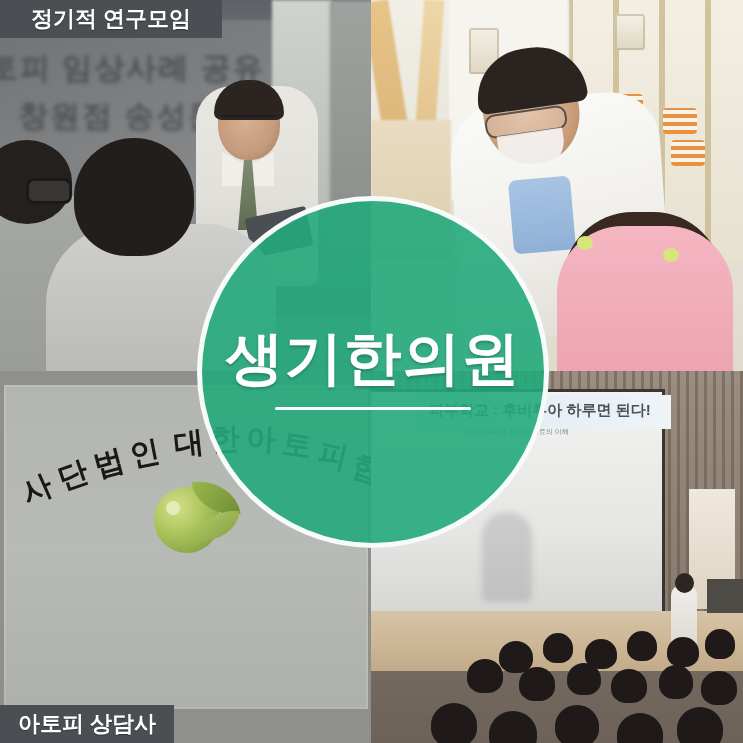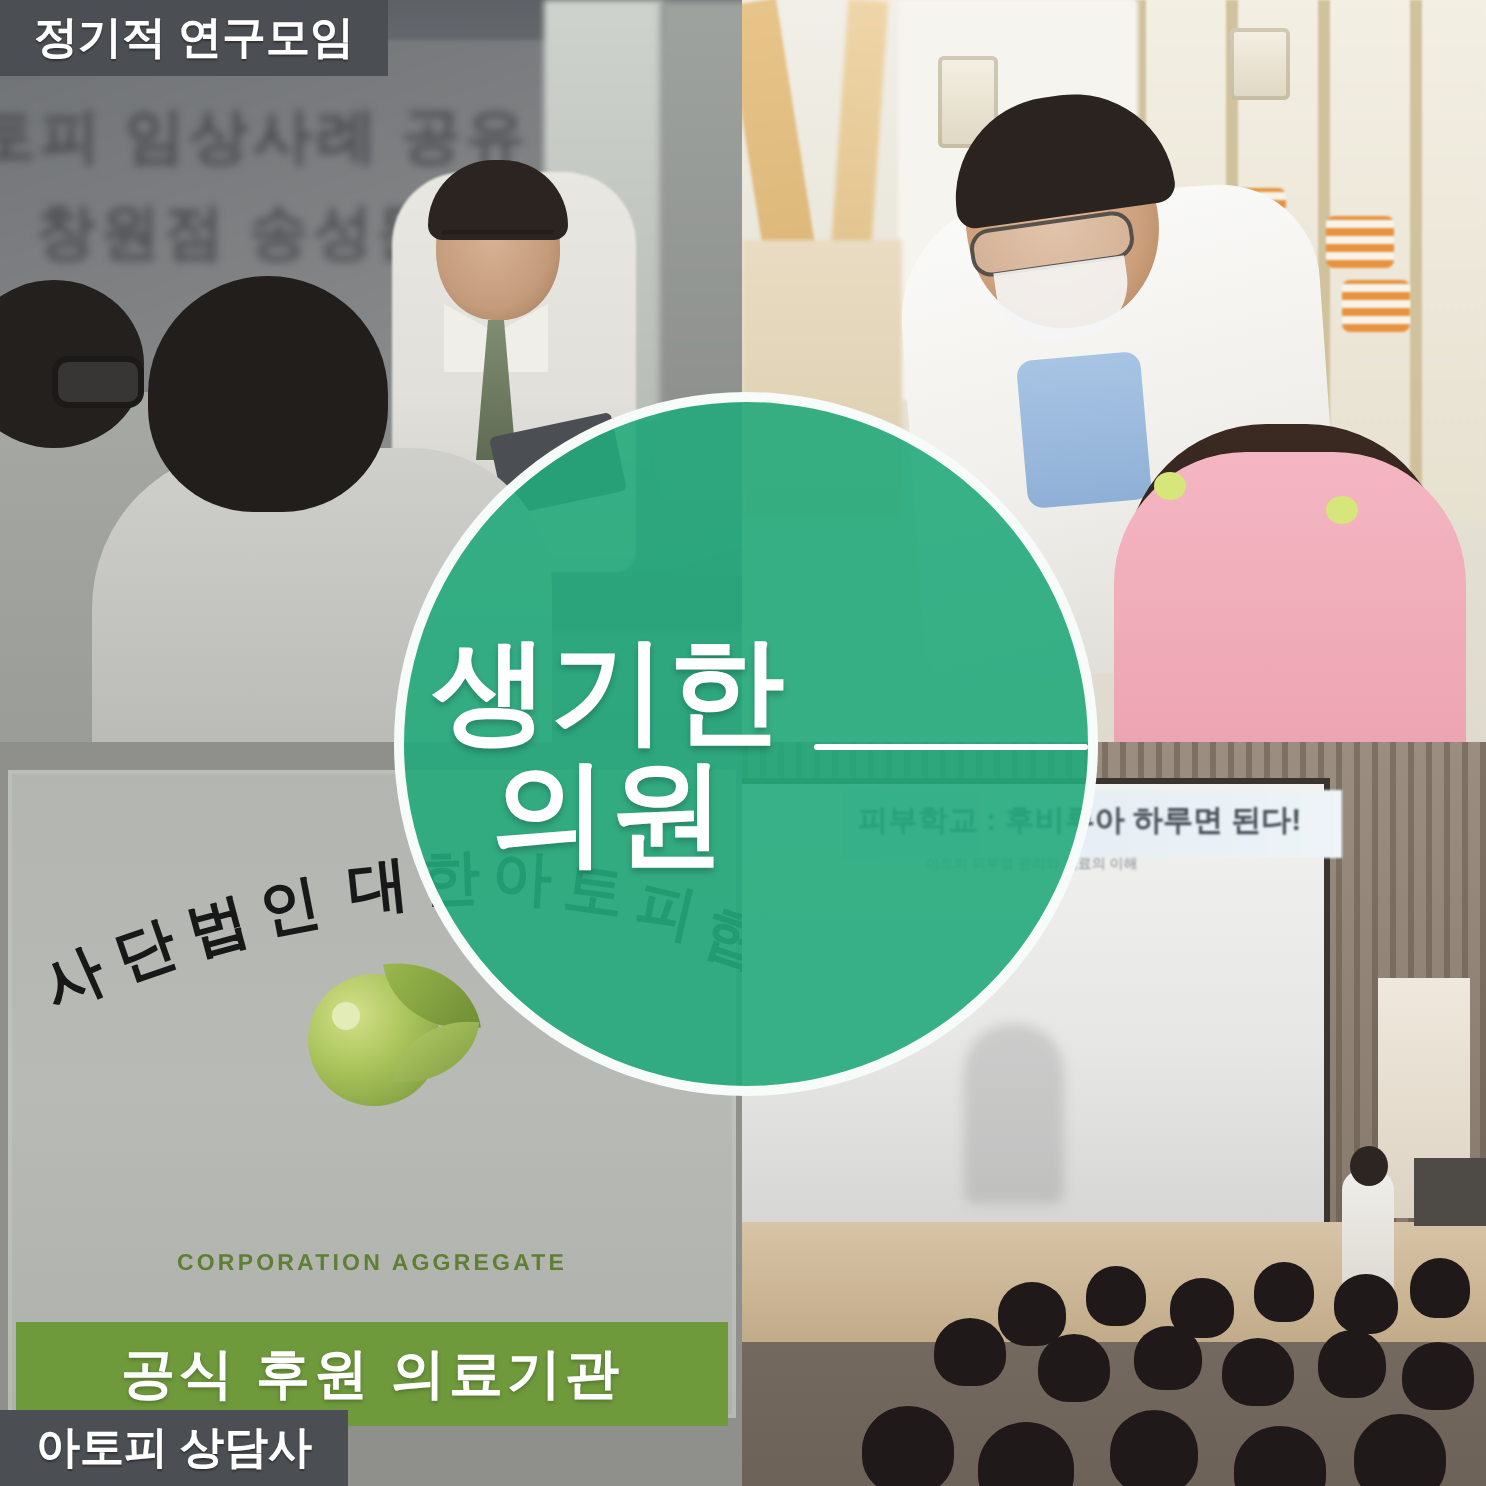--- a/index.html
+++ b/index.html
@@ -357,21 +357,21 @@
   
   #center-circle {
     position: absolute;
     left: 197px; top: 196px;
     width: 352px; height: 352px;
     border-radius: 50%;
     background: rgba(36,170,124,0.90);
     border: 5px solid rgba(255,255,255,0.96);
     box-sizing: border-box;
     display: flex;
-    flex-direction: row;
+    flex-direction: column;
     align-items: center;
     justify-content: center;
     text-align: center;
   }
   #circle-title {
     color: #ffffff;
     font-size: 58px;
     font-weight: 700;
     letter-spacing: 1px;
     line-height: 1.05;
@@ -403,21 +403,21 @@
     font-size: 22px;
     font-weight: 700;
     letter-spacing: 0px;
     display: flex;
     align-items: center;
     justify-content: center;
     height: 38px;
     white-space: nowrap;
     text-shadow: 0 1px 1px rgba(0,0,0,.35);
   }
-  #label-top-left     { left: 0;   top: 0;      width: 194px; }
+  #label-top-left     { left: 0;   top: 0;      width: 222px; }
   #label-top-right    { right: 0;  top: 0;      width: 213px; background: rgba(72,75,79,.88); }
   #label-bottom-left  { left: 0;   bottom: 0;   width: 174px; }
   #label-bottom-right { right: 0;  bottom: 0;   width: 203px; background: rgba(66,69,73,.86); }
 </style>
 </head>
 <body>
 
 <div id="collage">
 
   <div class="quad q-tl">
@@ -490,26 +490,22 @@
         </div>
 
         <div class="bl-logo">
           <div class="bl-ball"></div>
           <div class="bl-dot"></div>
           <div class="bl-leaf1"></div>
           <div class="bl-leaf2"></div>
         </div>
 
         <div class="bl-sub">
-          <div>CORPORATION AGGREGATE</div>
         </div>
 
-        <div class="bl-band">
-          <span>공식 후원 의료기관</span>
-        </div>
       </div>
     </div>
   </div>
 
   <div class="quad q-br">
     <div class="photo">
       <div class="br-bg"></div>
       <div class="br-wall"></div>
       <div class="br-screen">
         <div class="br-shadowfig"></div>

